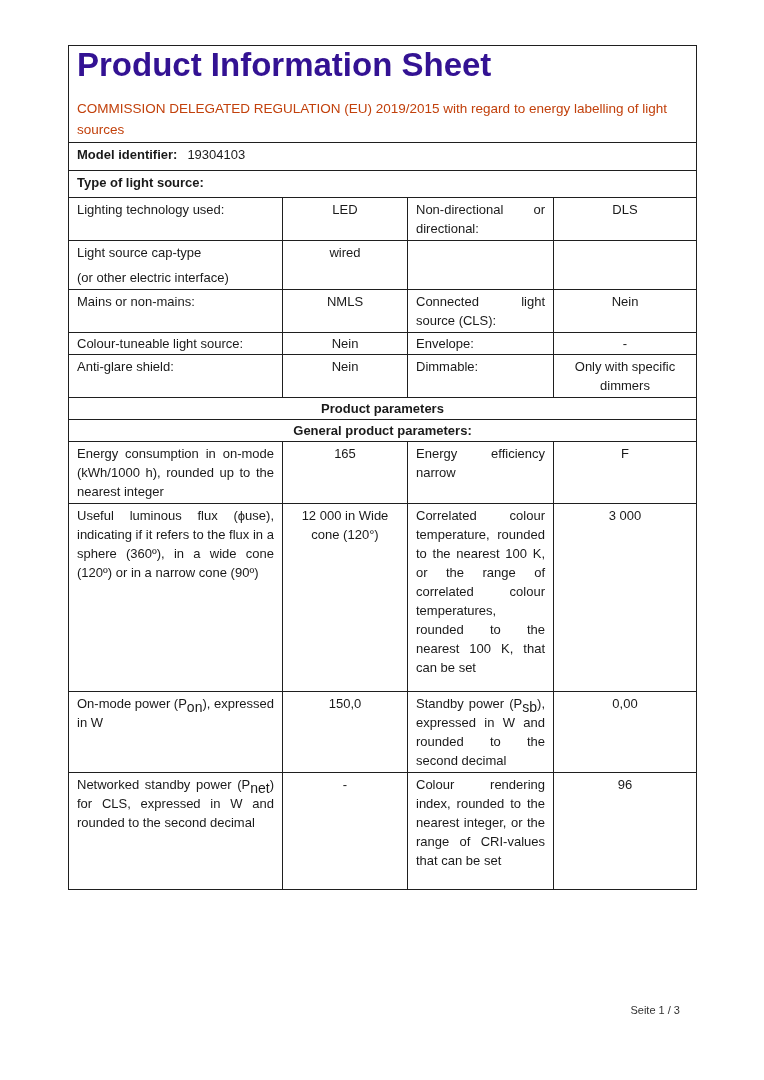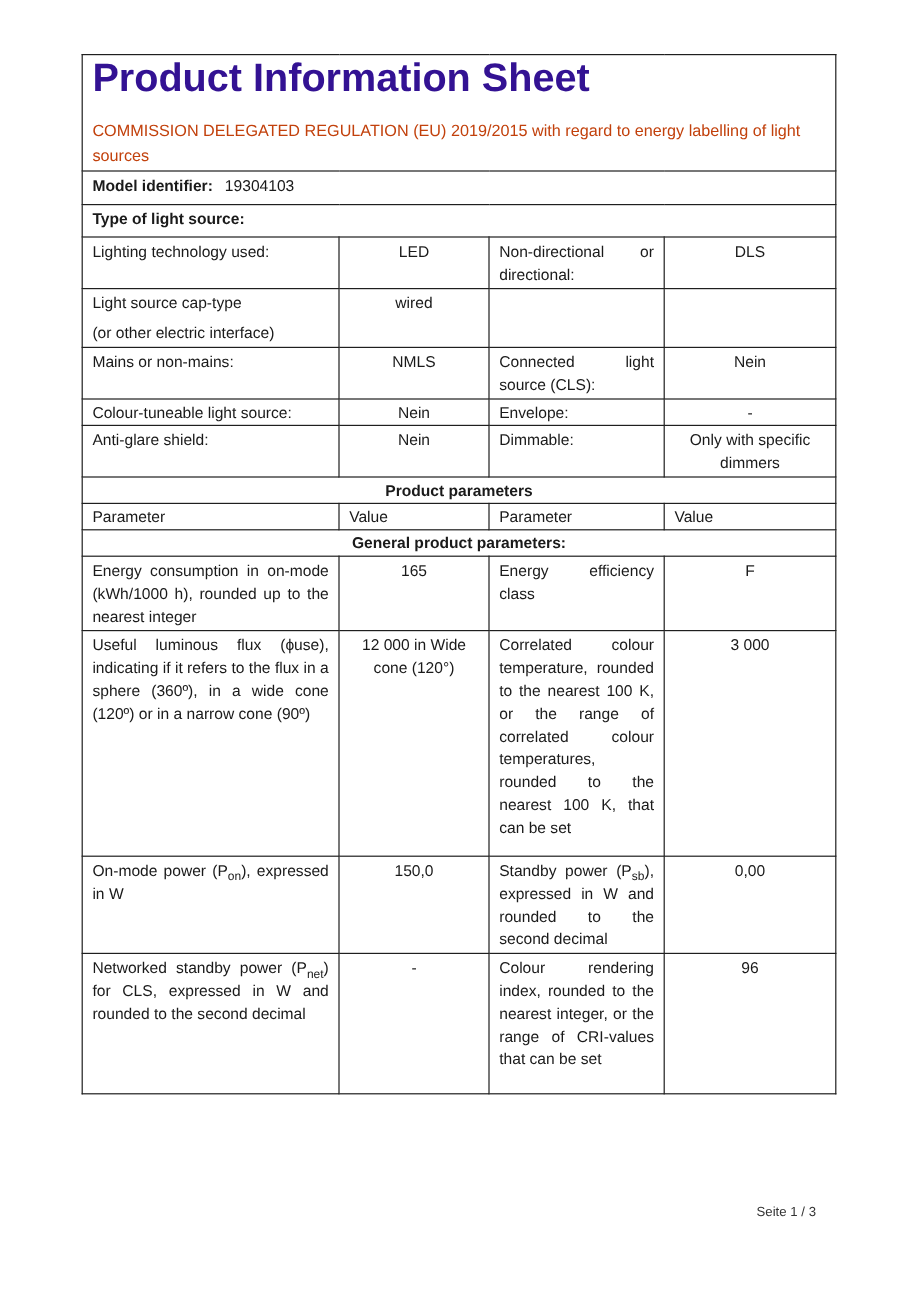--- a/index.html
+++ b/index.html
@@ -36,21 +36,21 @@
   tr.r-hll td{height:21px;padding-top:1px;padding-bottom:1px;}
   tr.r-ags td{height:41px;}
   tr.r-pp td{height:21px;padding-top:1px;padding-bottom:1px;}
   tr.r-pvh td{height:22px;padding-top:1px;padding-bottom:1px;}
   tr.r-gh td{height:21px;padding-top:1px;padding-bottom:1px;}
   tr.r-energy td{height:59px;}
   tr.r-flux td{height:188px;}
   tr.r-onmode td{height:77px;}
   tr.r-net td{height:117px;}
   .gap-line{margin-top:6px;}
-  sub{font-size:10px;line-height:0;}
+  sub{font-size:14px;line-height:0;}
   .footer{
     position:absolute;left:52px;top:1004px;width:628px;
     text-align:right;font-size:11px;color:#333333;
   }
 </style>
 </head>
 <body>
 
 <div class="sheet">
   <table class="doc">
@@ -119,35 +119,29 @@
       <td>Anti-glare shield:</td>
       <td class="c">Nein</td>
       <td>Dimmable:</td>
       <td class="c">Only with specific dimmers</td>
     </tr>
 
     <tr class="r-pp">
       <td colspan="4" class="b c">Product parameters</td>
     </tr>
 
-    <tr class="r-pvh">
-      <td>Parameter</td>
-      <td>Value</td>
-      <td>Parameter</td>
-      <td>Value</td>
-    </tr>
 
     <tr class="r-gh">
       <td colspan="4" class="b c">General product parameters:</td>
     </tr>
 
     <tr class="r-energy">
       <td class="j">Energy consumption in on-mode (kWh/1000 h), rounded up to the nearest integer</td>
       <td class="c">165</td>
-      <td class="j">Energy efficiency class</td>
+      <td class="j">Energy efficiency narrow</td>
       <td class="c">F</td>
     </tr>
 
     <tr class="r-flux">
       <td class="j">Useful luminous flux (ϕuse), indicating if it refers to the flux in a sphere (360º), in a wide cone (120º) or in a narrow cone (90º)</td>
       <td class="c">12 000 in Wide cone (120°)</td>
       <td class="j">Correlated colour temperature, rounded to the nearest 100 K, or the range of correlated colour temperatures, rounded to the nearest 100 K, that can be set</td>
       <td class="c">3 000</td>
     </tr>
 

